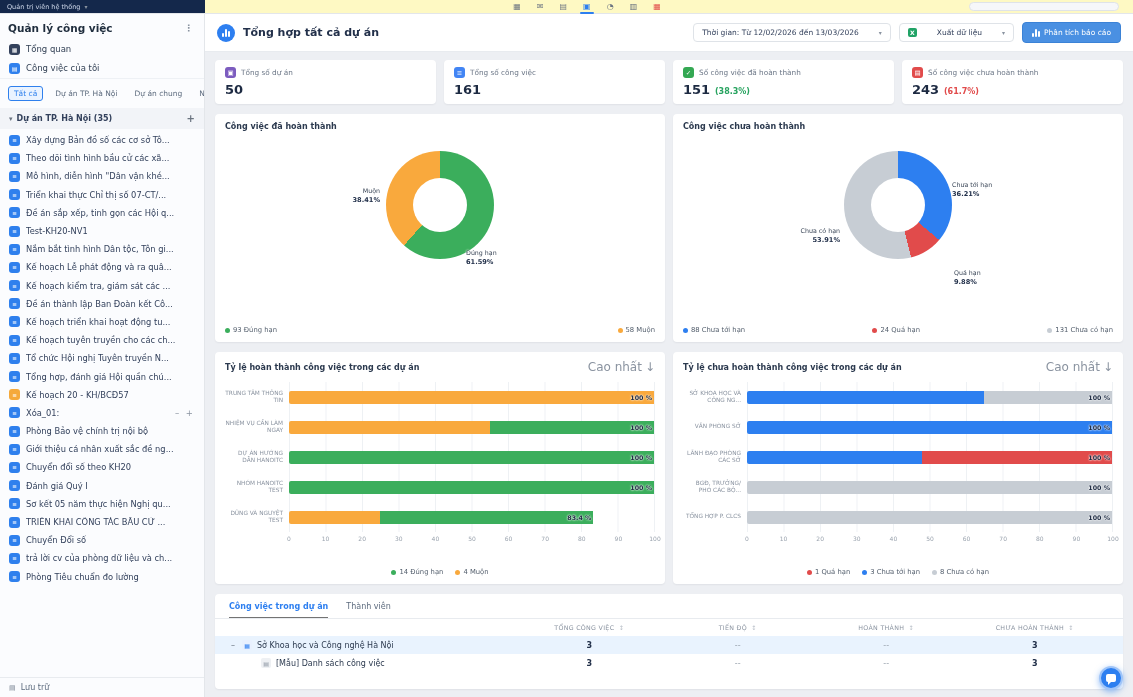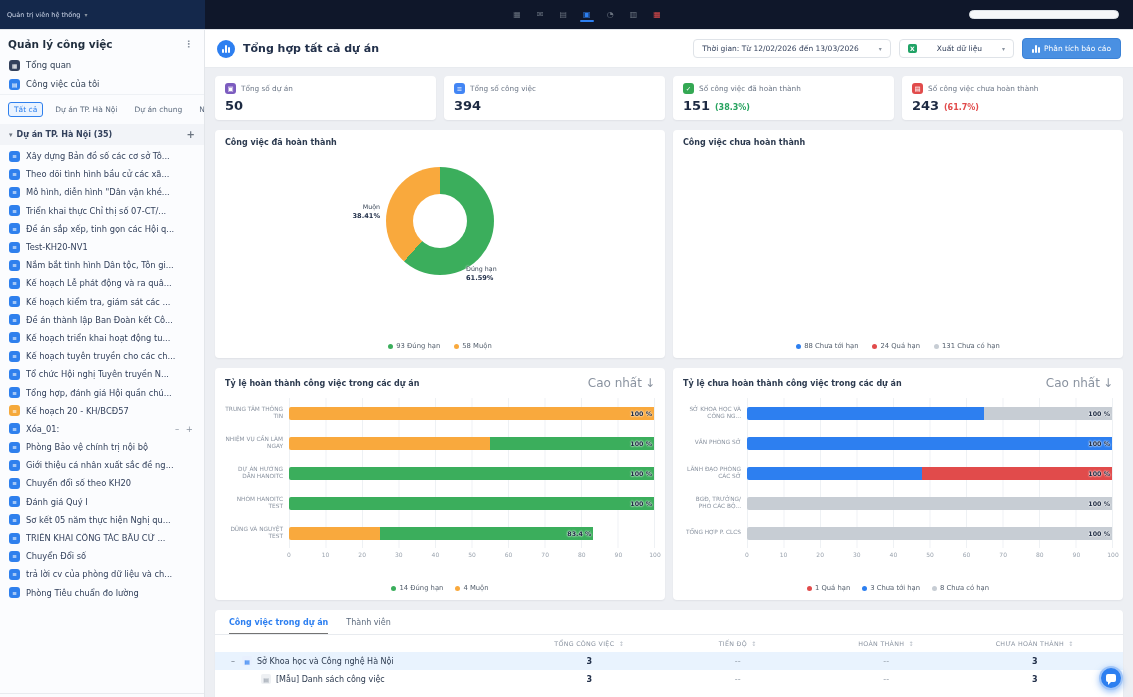--- a/index.html
+++ b/index.html
@@ -2,21 +2,21 @@
 <html><head>
 <meta charset="utf-8">
 <style>
   * { box-sizing: border-box; margin: 0; padding: 0; }
   html,body { width:1133px; height:697px; overflow:hidden; }
   body {
     font-family:"DejaVu Sans","Liberation Sans",sans-serif;
     background:#edeff3; color:#2c3a4f; font-size:9px; cursor:default;
   }
   
-  .topbar { height:30px; display:flex; align-items:stretch; background:#0f172a; border-bottom:1px solid #e3e6ea; }
+  .topbar { height:14px; display:flex; align-items:stretch; background:#fef9c3; border-bottom:1px solid #e3e6ea; }
   .topbar-left { width:205px; background:#14284b; color:#cfd8ea; font-size:6.5px; display:flex; align-items:center; gap:4px; padding:0 7px; white-space:nowrap; overflow:hidden; }
   .topbar-mid { flex:1; display:flex; align-items:center; justify-content:center; gap:16px; }
   .appic { font-size:8px; color:#6b7480; line-height:1; position:relative; }
   .appic.active { color:#2d7ff0; }
   .appic.active::after { content:''; position:absolute; left:-3px; right:-3px; bottom:-3px; height:2px; background:#2d7ff0; border-radius:2px; }
   .topbar-search { width:150px; height:9px; align-self:center; border:1px solid #dfe3e8; background:#f6f7f9; border-radius:5px; margin-right:14px; }
   
   .app { display:flex; height:683px; }
   
   .sidebar { width:205px; background:#fbfcfe; border-right:1px solid #e3e6ea; display:flex; flex-direction:column; min-height:0; }
@@ -63,21 +63,21 @@
   .row2 { display:grid; grid-template-columns:1fr 1fr; gap:8px; margin-top:10px; flex:0 0 auto; }
   .card { background:#fff; border-radius:4px; box-shadow:0 1px 2px rgba(16,24,40,.06); padding:8px 10px; position:relative; }
   .card-title { font-size:8px; font-weight:700; color:#2c3a4f; }
   
   .donut-card { height:228px; display:flex; flex-direction:column; }
   .donut-stage { position:relative; height:170px; margin-top:4px; }
   .ring { width:108px; height:108px; border-radius:50%; margin:16px auto 0; position:relative; }
   .ring::after { content:''; position:absolute; inset:27px; background:#fff; border-radius:50%; }
   .dlabel { position:absolute; font-size:6.3px; color:#3a4657; line-height:1.4; text-shadow:0 0 2px #fff,0 0 2px #fff; white-space:nowrap; }
   .dlabel b { display:block; font-size:6.6px; color:#22304a; }
-  .legend { display:flex; justify-content:center; gap:14px; margin-top:auto; font-size:6.8px; color:#55606e; align-items:center; }
+  .legend { display:flex; justify-content:space-between; gap:14px; margin-top:auto; font-size:6.8px; color:#55606e; align-items:center; }
   .lgi { display:inline-flex; align-items:center; gap:3px; white-space:nowrap; }
   .lgi i { width:5px; height:5px; border-radius:50%; display:inline-block; }
   
   .bar-card { height:232px; display:flex; flex-direction:column; }
   .bar-head { display:flex; justify-content:space-between; align-items:center; }
   .sort-label { font-size:12px; color:#8a93a0; display:flex; gap:3px; align-items:center;justify-content:space-between; }
   .bars-body { display:flex; margin-top:8px; flex:0 0 auto; }
   .cat-col { width:64px; display:flex; flex-direction:column; }
   .cat { height:30px; display:flex; align-items:center; justify-content:flex-end; text-align:right; font-size:5.8px; color:#8a93a0; text-transform:uppercase; padding-right:6px; line-height:1.25; }
   .plot { flex:1; position:relative; background-image:linear-gradient(to right,#eef1f4 1px,transparent 1px); background-size:10% 100%; border-right:1px solid #eef1f4; }
@@ -309,21 +309,21 @@
               <span class="stat-ic" style="background: rgb(124, 92, 191);">▣</span>
               <span>Tổng số dự án</span>
             </div>
           <div class="stat-val"><span>50</span><span class="pct"></span></div>
         </div>
         <div class="stat-card">
           <div class="stat-top">
               <span class="stat-ic" style="background: rgb(66, 133, 244);">≡</span>
               <span>Tổng số công việc</span>
             </div>
-          <div class="stat-val"><span>394</span><span class="pct"></span></div>
+          <div class="stat-val"><span>161</span><span class="pct"></span></div>
         </div>
         <div class="stat-card">
           <div class="stat-top">
               <span class="stat-ic" style="background: rgb(52, 168, 83);">✓</span>
               <span>Số công việc đã hoàn thành</span>
             </div>
           <div class="stat-val"><span>151</span><span class="pct" style="color: rgb(39, 163, 95);"> (38.3%)</span></div>
         </div>
         <div class="stat-card">
           <div class="stat-top">
@@ -348,20 +348,35 @@
                 <b>61.59%</b>
               </div>
             </div>
           <div class="legend">
               <span class="lgi"><i style="background: rgb(59, 174, 92);"></i>93 Đúng hạn</span>
               <span class="lgi"><i style="background: rgb(249, 169, 61);"></i>58 Muộn</span>
             </div>
         </div>
         <div class="card donut-card">
           <div class="card-title">Công việc chưa hoàn thành</div>
+          <div class="donut-stage">
+            <div class="ring" style="background: conic-gradient(rgb(45, 127, 240) 0%, rgb(45, 127, 240) 36.21%, rgb(225, 75, 75) 36.21%, rgb(225, 75, 75) 46.09%, rgb(199, 205, 212) 46.09%, rgb(199, 205, 212) 100%);"></div>
+          <div class="dlabel" style="left: calc(50% + 54px); top: 46px;">
+                <div>Chưa tới hạn</div>
+                <b>36.21%</b>
+              </div>
+              <div class="dlabel" style="right: calc(50% + 58px); top: 92px; text-align: right;">
+                <div>Chưa có hạn</div>
+                <b>53.91%</b>
+              </div>
+              <div class="dlabel" style="left: calc(50% + 56px); top: 134px;">
+                <div>Quá hạn</div>
+                <b>9.88%</b>
+              </div>
+            </div>
           <div class="legend">
               <span class="lgi"><i style="background: rgb(45, 127, 240);"></i>88 Chưa tới hạn</span>
               <span class="lgi"><i style="background: rgb(225, 75, 75);"></i>24 Quá hạn</span>
               <span class="lgi"><i style="background: rgb(199, 205, 212);"></i>131 Chưa có hạn</span>
             </div>
         </div>
       </div>
 
       <div class="row2">
         <div class="card bar-card">

